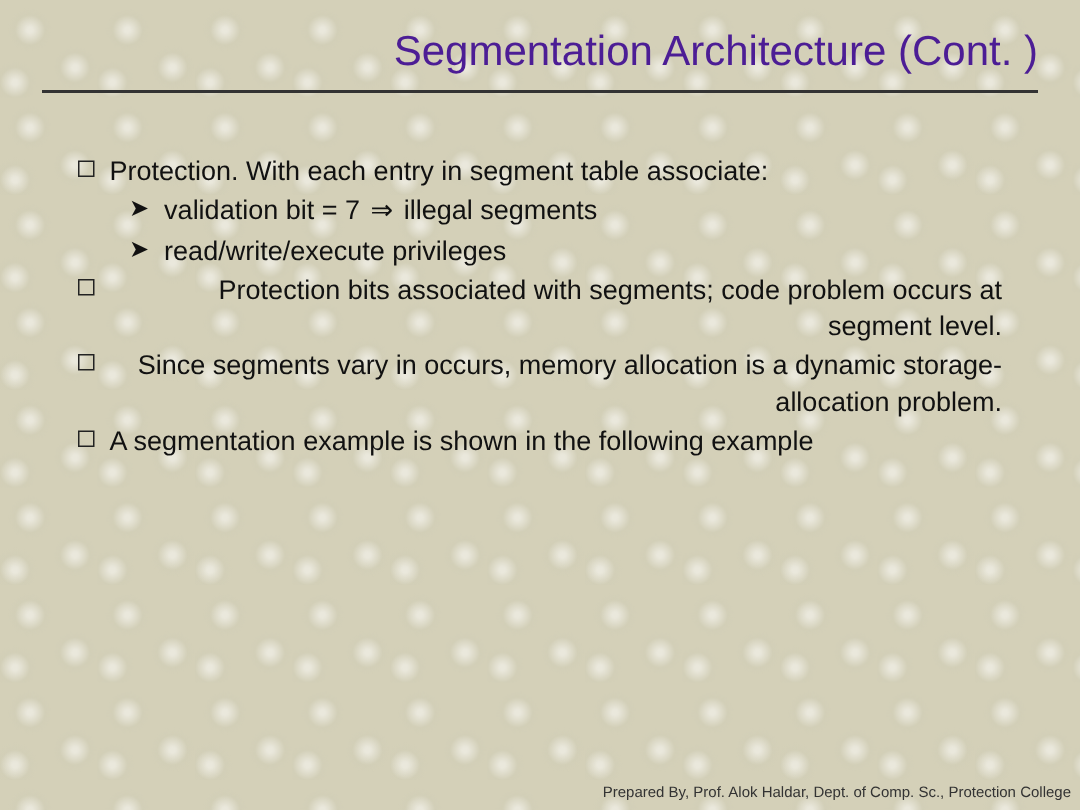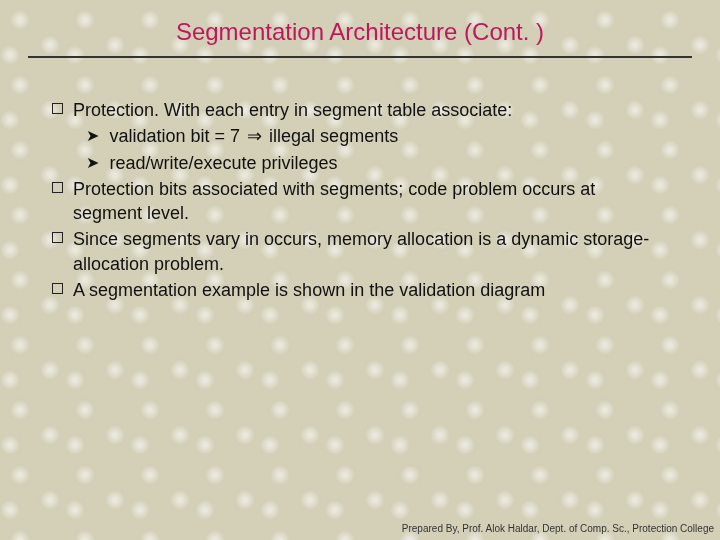--- a/index.html
+++ b/index.html
@@ -12,33 +12,34 @@
       radial-gradient(circle at 50px 45px, rgba(255,255,255,0.5) 2px, rgba(200,200,180,0.15) 10px, transparent 15px),
       radial-gradient(circle at 10px 55px, rgba(255,255,255,0.5) 2px, rgba(200,200,180,0.15) 10px, transparent 15px);
     background-size: 65px 65px;
     position: relative;
   }
   .slide {
     width: 720px; height: 540px; position: relative;
     padding: 18px 28px 0 28px;
   }
   .title {
-    font-size: 24px;
-    color: #be185d;
-    text-align: center;
+    font-size: 28px;
+    color: #4c1d95;
+    text-align: right;
     margin-bottom: 8px;
     font-weight: normal;
   }
   .hr {
     border: none;
     border-top: 2px solid #333;
     margin: 10px 0 40px 0;
   }
   .content {
     padding: 0 24px;
+    text-align: right;
   }
   .bullet-item {
     display: flex;
     align-items: flex-start;
     font-size: 18px;
     color: #111;
     line-height: 1.35;
     margin-bottom: 2px;
   }
   .square {
@@ -107,18 +108,18 @@
       <span>Protection bits associated with segments; code problem occurs at segment level.</span>
     </div>
 
     <div class="bullet-item">
       <span class="square"></span>
       <span>Since segments vary in occurs, memory allocation is a dynamic storage-allocation problem.</span>
     </div>
 
     <div class="bullet-item">
       <span class="square"></span>
-      <span>A segmentation example is shown in the validation diagram</span>
+      <span>A segmentation example is shown in the following example</span>
     </div>
 
   </div>
   <div class="footer">Prepared By, Prof. Alok Haldar, Dept. of Comp. Sc., Protection College</div>
 </div>
 
 </body></html>

